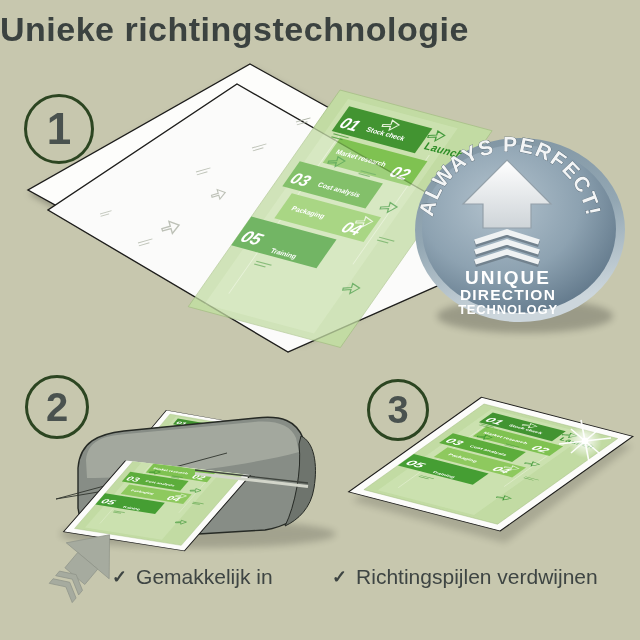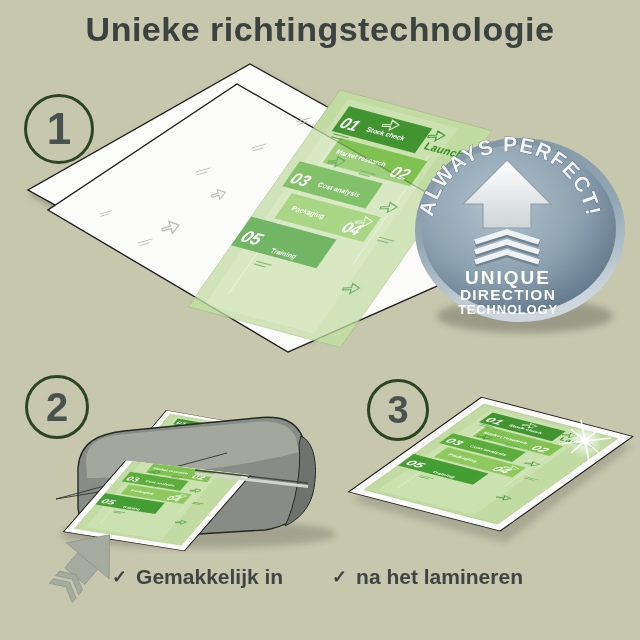--- a/index.html
+++ b/index.html
@@ -1,29 +1,29 @@
 <!DOCTYPE html>
 <html><head>
 <meta charset="utf-8">
 <style>
   html,body{margin:0;padding:0;background:#c7c7ae;}
   .stage{position:relative;width:640px;height:640px;background:#c7c7ae;overflow:hidden;
          font-family:"Liberation Sans",sans-serif;}
   .stage svg{position:absolute;left:0;top:0;}
-  .title{position:absolute;left:0;right:0;top:10px;text-align:center;
+  .title{position:absolute;left:0;right:0;top:10px;text-align:left;
          font-size:34px;font-weight:700;letter-spacing:.5px;color:#3b4240;}
   .step-circle{position:absolute;border:3px solid #2c4521;border-radius:50%;
          display:flex;align-items:center;justify-content:center;
          color:#4a524f;font-weight:700;}
   .c1{left:24px;top:94px;width:64px;height:64px;font-size:44px;}
   .c2{left:25px;top:375px;width:58px;height:58px;font-size:40px;}
   .c3{left:367px;top:379px;width:56px;height:56px;font-size:38px;}
   .check{position:absolute;display:flex;align-items:flex-start;color:#3e4543;}
   .check .tick{font-size:18px;font-weight:700;margin-right:9px;padding-top:2px;}
-  .check .lines{font-size:21px;font-weight:700;line-height:1.2;}
+  .check .lines{font-size:21px;font-weight:400;line-height:1.2;}
   .check .lines span{display:block;}
   
   svg text{font-family:"Liberation Sans",sans-serif;}
   .num{font-style:italic;font-weight:700;fill:#ffffff;font-size:15px;}
   .num5{font-style:italic;font-weight:700;fill:#ffffff;font-size:16px;}
   .lbl{font-weight:700;fill:#ffffff;font-size:6.3px;}
   .launch{font-weight:700;fill:#2e8e27;font-size:10px;letter-spacing:.3px;}
   .arcText{font-size:21px;font-weight:700;fill:#f3f5f6;letter-spacing:1.5px;
            stroke:#53646f;stroke-width:.7;paint-order:stroke;}
   .badgeLine1{font-size:19px;font-weight:700;fill:#ffffff;letter-spacing:2px;}
@@ -221,17 +221,17 @@
 <div class="check" style="left:112px;top:564px;">
   <span class="tick">✓</span>
   <span class="lines">
     <span>Gemakkelijk in</span>
   </span>
 </div>
 
 <div class="check" style="left:332px;top:564px;">
   <span class="tick">✓</span>
   <span class="lines">
-    <span>na het lamineren</span>
+    <span>Richtingspijlen verdwijnen</span>
   </span>
 </div>
 
 </div>
 
 </body></html>

